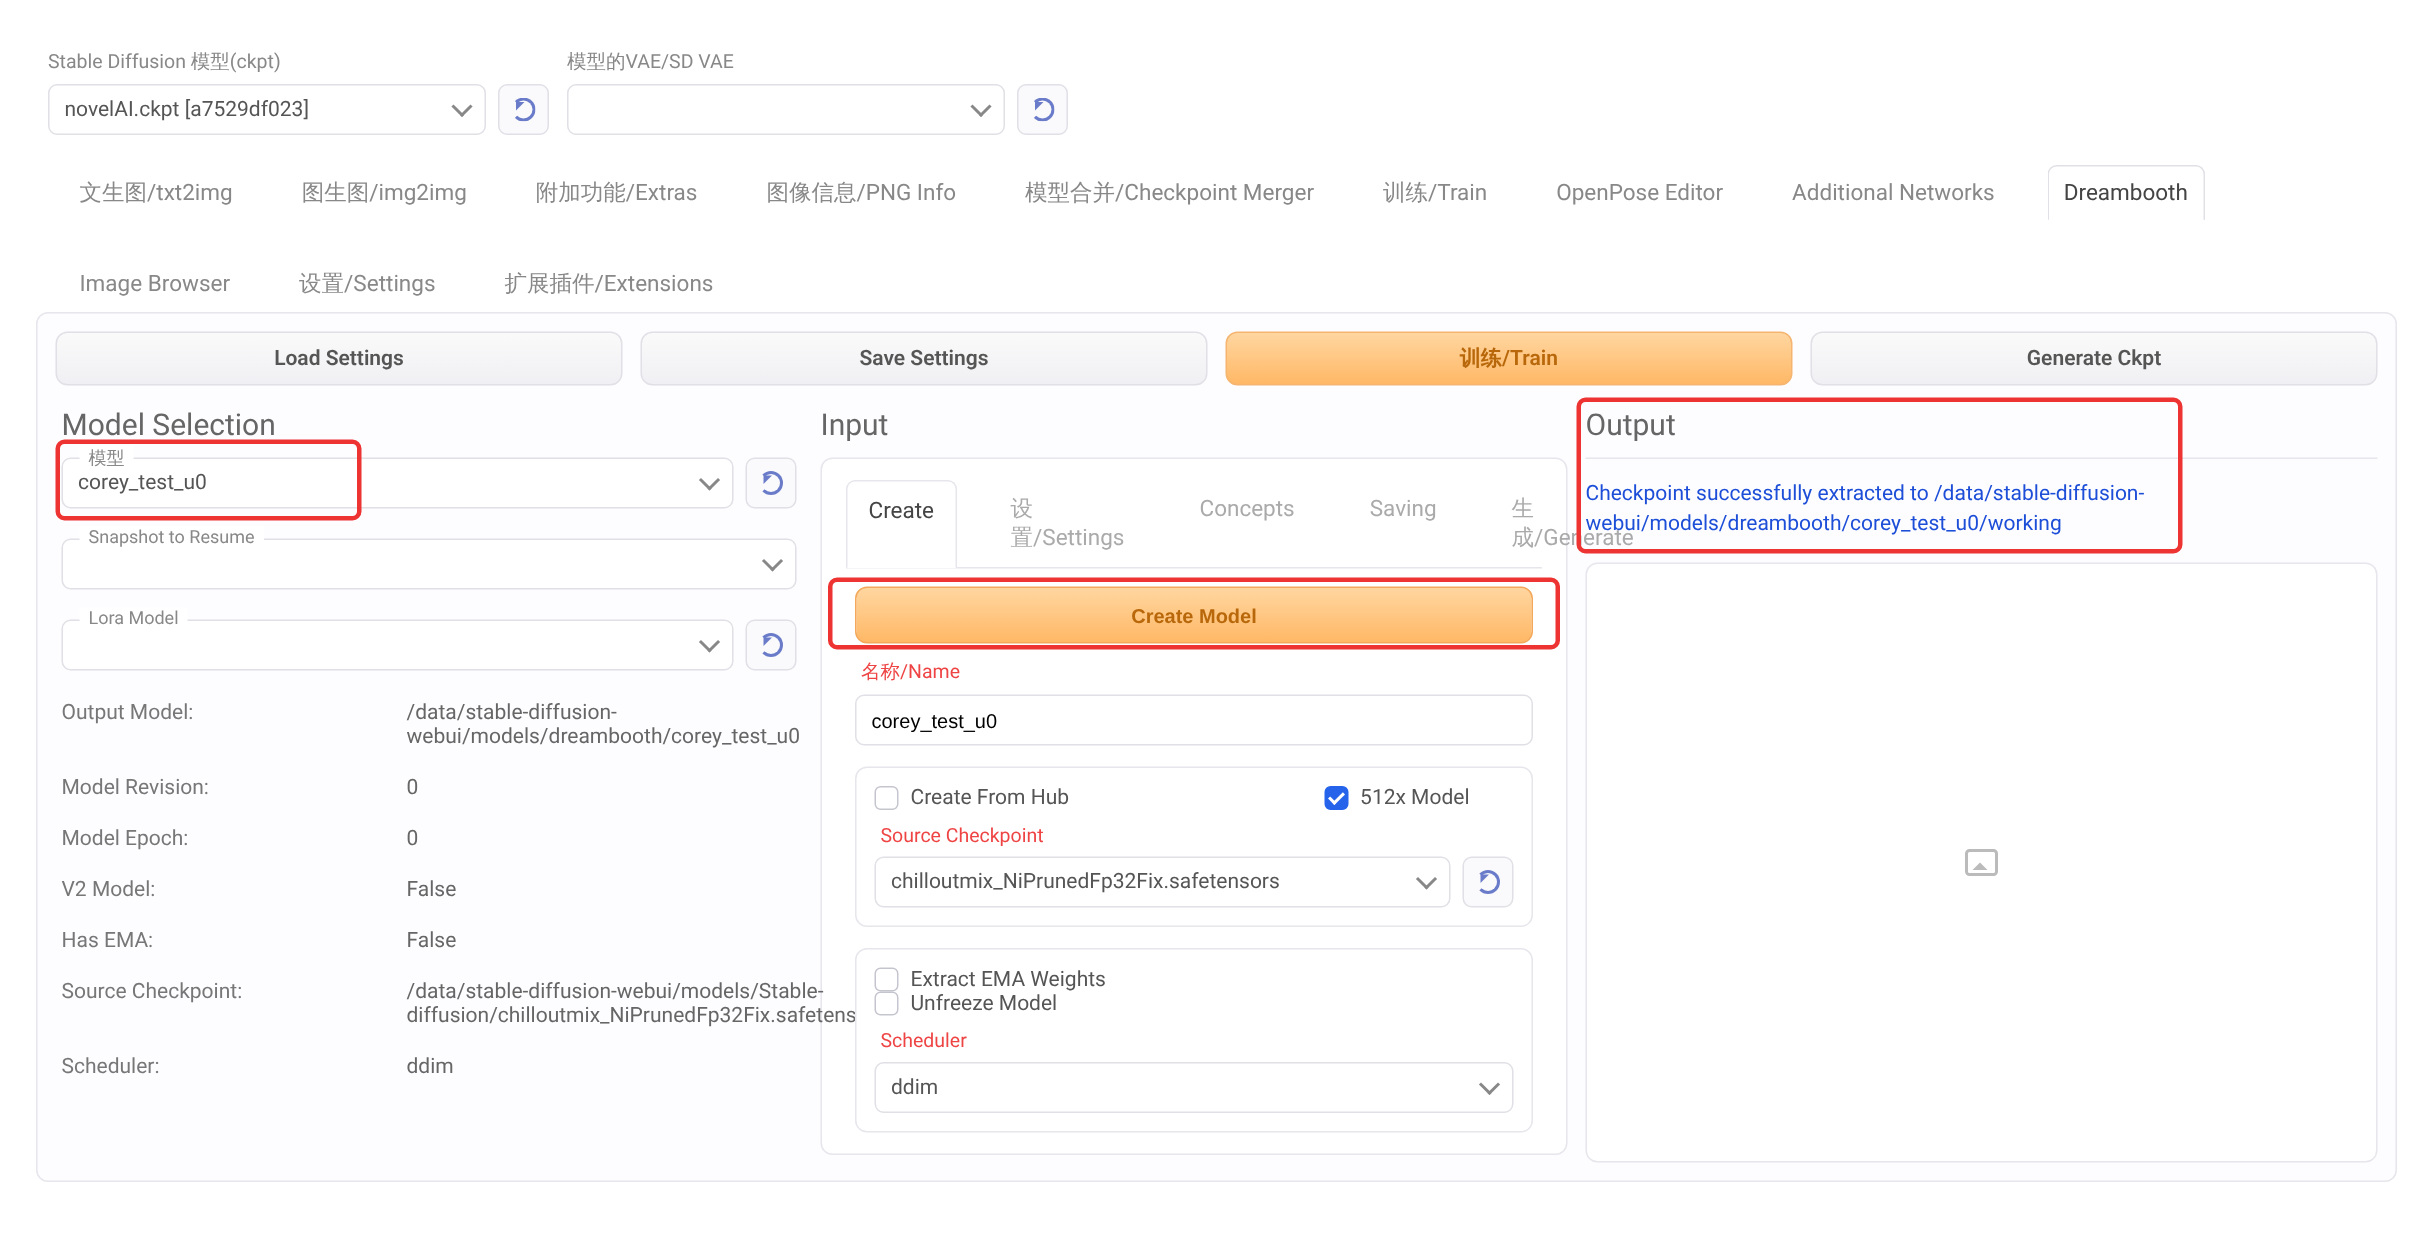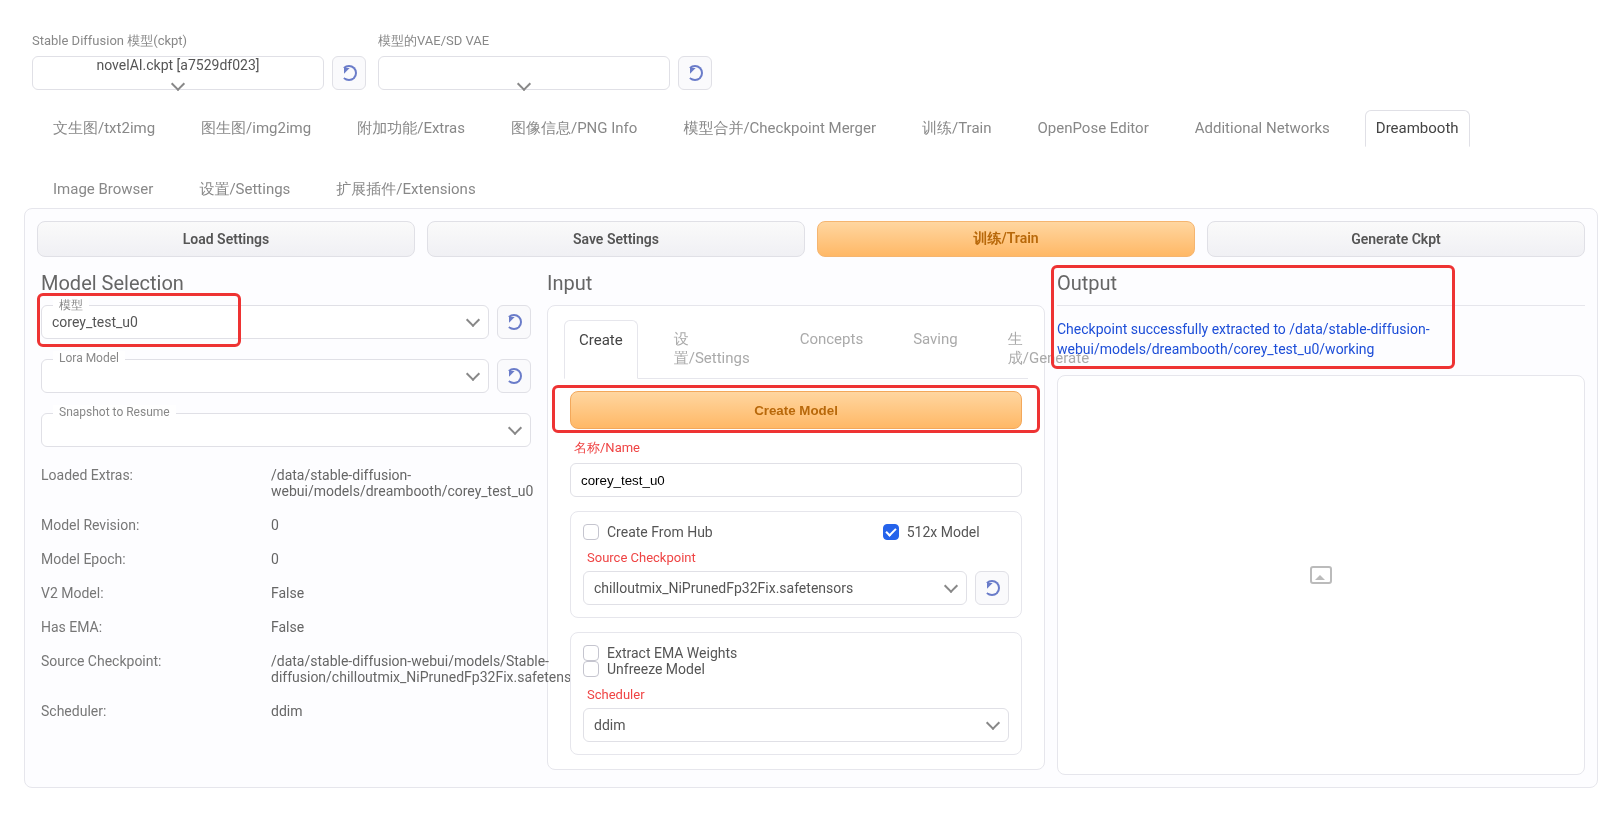--- a/index.html
+++ b/index.html
@@ -9,21 +9,21 @@
     }
     .header-selects { display: flex; gap: 12px; padding: 32px 32px 12px 32px; align-items: flex-end; }
     .hs-group { display: flex; flex-direction: column; gap: 6px; }
     .hs-label { font-size: 13px; color: #888; }
     .select-row { display: flex; gap: 8px; align-items: center; }
     .select {
       display: flex; align-items: center; justify-content: space-between;
       height: 34px; padding: 0 10px; border: 1px solid #e0e0e6; border-radius: 6px;
       background: #fff; cursor: pointer; min-width: 280px;
     }
-    .select.wide { min-width: 292px; flex-direction: column; }
+    .select.wide { min-width: 292px; }
     .icon-btn {
       width: 34px; height: 34px; display: flex; align-items: center; justify-content: center;
       border: 1px solid #e0e0e6; border-radius: 6px; background: #fafafc; cursor: pointer; flex-shrink: 0;
     }
     .refresh-icon { width: 16px; height: 16px; border: 2px solid #6a7cc9; border-radius: 50%; border-left-color: transparent; position: relative; }
     .refresh-icon:after { content: ""; position: absolute; top: -3px; left: -3px; border: 4px solid transparent; border-right-color: #6a7cc9; transform: rotate(45deg); }
 
     .tabs { display: flex; gap: 24px; padding: 8px 42px 0 42px; flex-wrap: wrap; }
     .tab { padding: 8px 10px; color: #888; cursor: pointer; font-size: 15px; border: 1px solid transparent; border-radius: 6px 6px 0 0; }
     .tab.active { color: #444; border: 1px solid #e0e0e6; border-bottom: 1px solid #fff; background: #fff; }
@@ -143,42 +143,42 @@
             <span>corey_test_u0</span>
             <span class="chev"></span>
           </div>
           <div class="icon-btn">
             <span class="refresh-icon"></span>
           </div>
         </div>
       </div>
 
       <div class="fieldset">
+        <span class="fs-label">Snapshot to Resume</span>
+        <div class="select" style="width:100%">
+          <span></span>
+          <span class="chev"></span>
+        </div>
+      </div>
+
+      <div class="fieldset">
         <span class="fs-label">Lora Model</span>
         <div class="select-row">
           <div class="select" style="flex:1">
             <span></span>
             <span class="chev"></span>
           </div>
           <div class="icon-btn">
             <span class="refresh-icon"></span>
           </div>
         </div>
       </div>
 
-      <div class="fieldset">
-        <span class="fs-label">Snapshot to Resume</span>
-        <div class="select" style="width:100%">
-          <span></span>
-          <span class="chev"></span>
-        </div>
-      </div>
-
       <div class="minfo" id="minfo">
-          <div class="k">Loaded Extras:</div>
+          <div class="k">Output Model:</div>
           <div class="v">/data/stable-diffusion-webui/models/dreambooth/corey_test_u0</div>
           <div class="k">Model Revision:</div>
           <div class="v">0</div>
           <div class="k">Model Epoch:</div>
           <div class="v">0</div>
           <div class="k">V2 Model:</div>
           <div class="v">False</div>
           <div class="k">Has EMA:</div>
           <div class="v">False</div>
           <div class="k">Source Checkpoint:</div>

